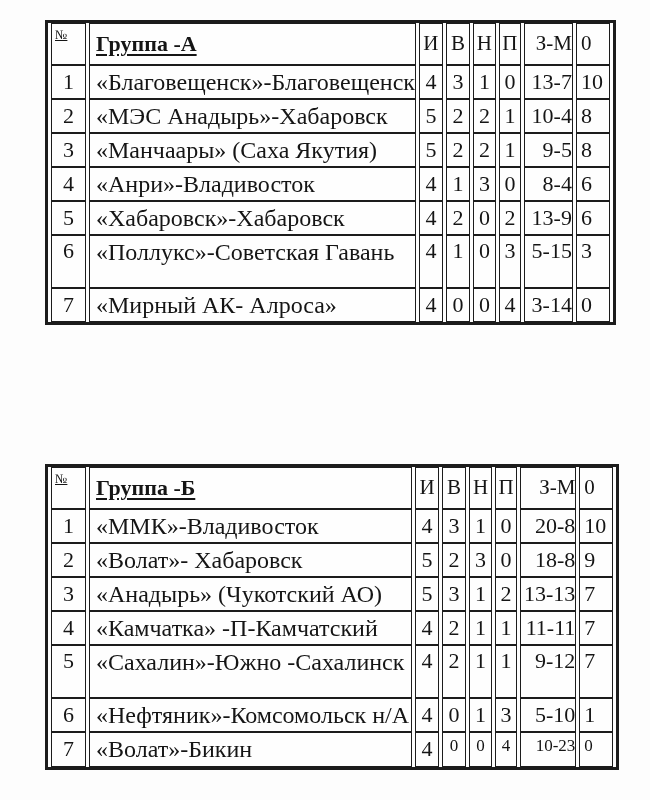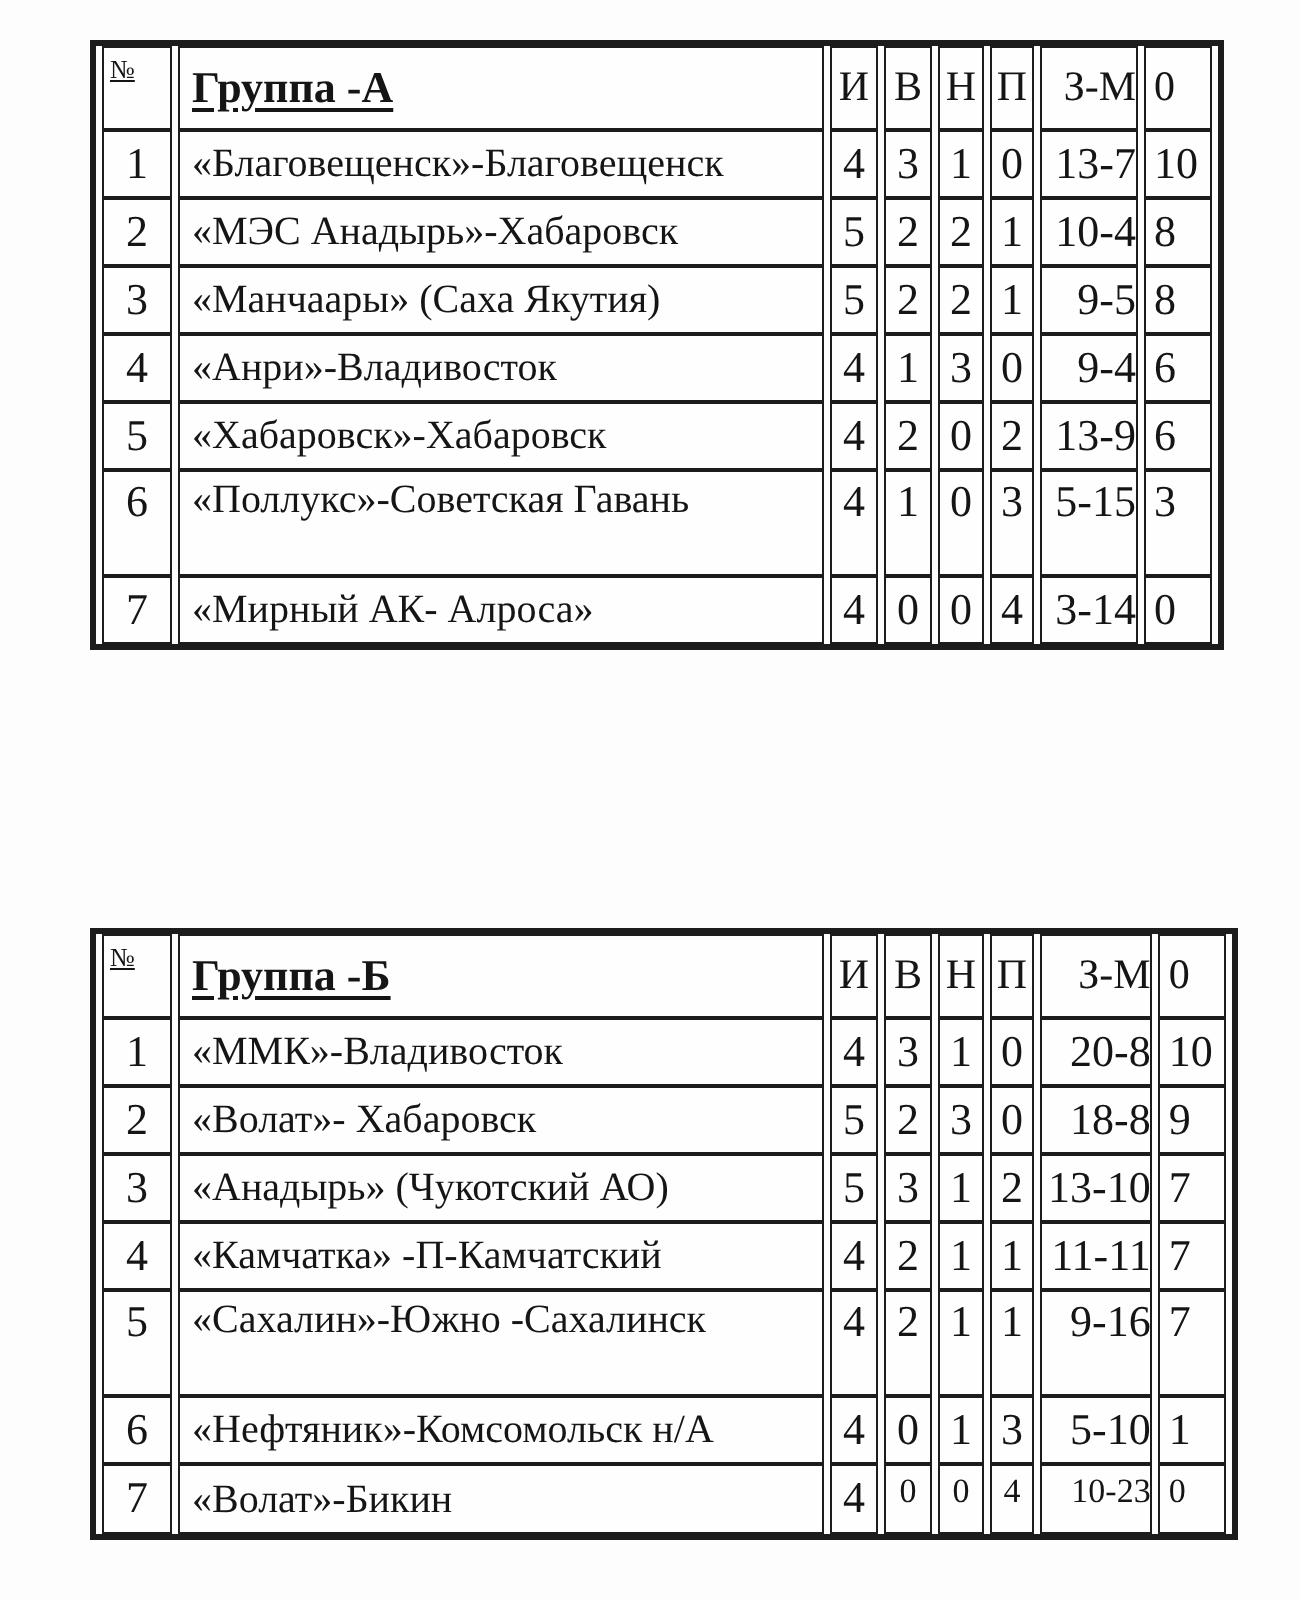--- a/index.html
+++ b/index.html
@@ -32,21 +32,21 @@
     white-space: nowrap;
     padding: 0;
     line-height: 1.1;
   }
   th { height: 36px; font-weight: normal; }
   td { height: 32px; }
   tr.tall td { height: 48px; vertical-align: top; padding-top: 3px; }
   tr.small-stats td { height: 29px; }
 
   .c-pos  { width: 30px;  text-align: center; font-size: 22px; }
-  .c-team { width: 315px; text-align: left; padding-left: 6px; font-size: 20px; }
+  .c-team { width: 315px; text-align: left; padding-left: 6px; font-size: 24px; }
   .c-st   { text-align: center; font-size: 22px; }
   .c-s0 { width: 22px; }
   .c-s1 { width: 22px; }
   .c-s2 { width: 21px; }
   .c-s3 { width: 20px; }
   .c-s4 { width: 44px; text-align: right; padding-left: 3px; }
   .c-s5 { width: 28px; text-align: left; padding-left: 4px; }
 
   th.c-pos {
     font-size: 13px;
@@ -118,21 +118,21 @@
           <td class="c-st c-s4">9-5</td>
           <td class="c-st c-s5">8</td>
         </tr>
         <tr class="data-row">
           <td class="c-pos">4</td>
           <td class="c-team">«Анри»-Владивосток</td>
           <td class="c-st c-s0">4</td>
           <td class="c-st c-s1">1</td>
           <td class="c-st c-s2">3</td>
           <td class="c-st c-s3">0</td>
-          <td class="c-st c-s4">9-4</td>
+          <td class="c-st c-s4">8-4</td>
           <td class="c-st c-s5">6</td>
         </tr>
         <tr class="data-row">
           <td class="c-pos">5</td>
           <td class="c-team">«Хабаровск»-Хабаровск</td>
           <td class="c-st c-s0">4</td>
           <td class="c-st c-s1">2</td>
           <td class="c-st c-s2">0</td>
           <td class="c-st c-s3">2</td>
           <td class="c-st c-s4">13-9</td>
@@ -194,41 +194,41 @@
           <td class="c-st c-s4">18-8</td>
           <td class="c-st c-s5">9</td>
         </tr>
         <tr class="data-row">
           <td class="c-pos">3</td>
           <td class="c-team">«Анадырь» (Чукотский АО)</td>
           <td class="c-st c-s0">5</td>
           <td class="c-st c-s1">3</td>
           <td class="c-st c-s2">1</td>
           <td class="c-st c-s3">2</td>
-          <td class="c-st c-s4">13-10</td>
+          <td class="c-st c-s4">13-13</td>
           <td class="c-st c-s5">7</td>
         </tr>
         <tr class="data-row">
           <td class="c-pos">4</td>
           <td class="c-team">«Камчатка» -П-Камчатский</td>
           <td class="c-st c-s0">4</td>
           <td class="c-st c-s1">2</td>
           <td class="c-st c-s2">1</td>
           <td class="c-st c-s3">1</td>
           <td class="c-st c-s4">11-11</td>
           <td class="c-st c-s5">7</td>
         </tr>
         <tr class="data-row tall">
           <td class="c-pos">5</td>
           <td class="c-team">«Сахалин»-Южно -Сахалинск</td>
           <td class="c-st c-s0">4</td>
           <td class="c-st c-s1">2</td>
           <td class="c-st c-s2">1</td>
           <td class="c-st c-s3">1</td>
-          <td class="c-st c-s4">9-16</td>
+          <td class="c-st c-s4">9-12</td>
           <td class="c-st c-s5">7</td>
         </tr>
         <tr class="data-row">
           <td class="c-pos">6</td>
           <td class="c-team">«Нефтяник»-Комсомольск н/А</td>
           <td class="c-st c-s0">4</td>
           <td class="c-st c-s1">0</td>
           <td class="c-st c-s2">1</td>
           <td class="c-st c-s3">3</td>
           <td class="c-st c-s4">5-10</td>

